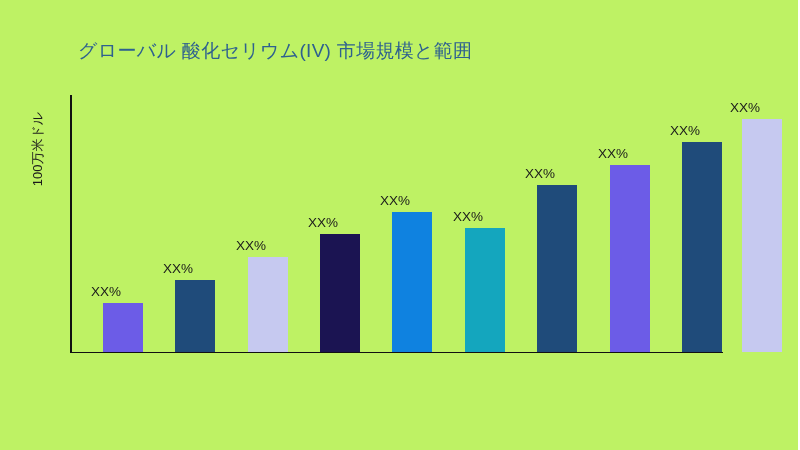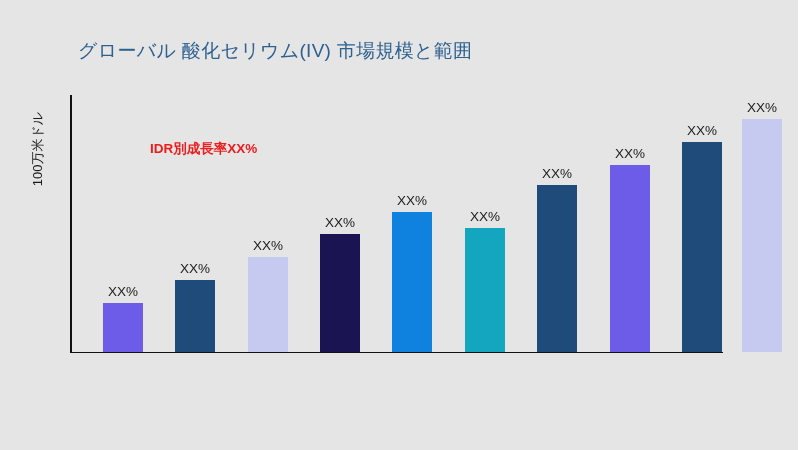--- a/index.html
+++ b/index.html
@@ -14,21 +14,21 @@
     font-family: "Liberation Sans", "DejaVu Sans", sans-serif;
     position: relative;
   }
 
   #chart-root {
     position: absolute;
     left: 0;
     top: 0;
     width: 798px;
     height: 450px;
-    background: #e5e5e5;
+    background: #bef264;
   }
 
   
   #chart-title {
     position: absolute;
     left: 78px;
     top: 38px;
     font-size: 19px;
     font-weight: 400;
     color: #2e618f;
@@ -97,21 +97,20 @@
   .bar-rect {
     position: absolute;
     bottom: 0;
     left: 0;
     width: 40px;
   }
   .bar-value {
     position: absolute;
     left: -12px;
     width: 64px;
-    text-align: center;
     font-size: 13.5px;
     color: #1a1a1a;
     white-space: nowrap;
     margin-top: 33px;
   }
 
   
   #source-caption {
     position: absolute;
     left: 0;
@@ -129,21 +128,20 @@
 
   <div id="chart-title">グローバル 酸化セリウム(IV) 市場規模と範囲</div>
 
   <div id="y-axis-title">100万米ドル</div>
 
   <div id="plot-area">
 
     <div id="axis-y-line"></div>
     <div id="axis-x-line"></div>
 
-    <div id="growth-annotation">IDR別成長率XX%</div>
 
     <div class="bar-group" style="left:33px;">
       <div class="bar-rect" style="height:49px;background:#6C5CE7;"></div>
       <div class="bar-value" style="bottom:53px;">XX%</div>
 
     </div>
 
     <div class="bar-group" style="left:105px;">
       <div class="bar-rect" style="height:72px;background:#1F4B7A;"></div>
       <div class="bar-value" style="bottom:76px;">XX%</div>

